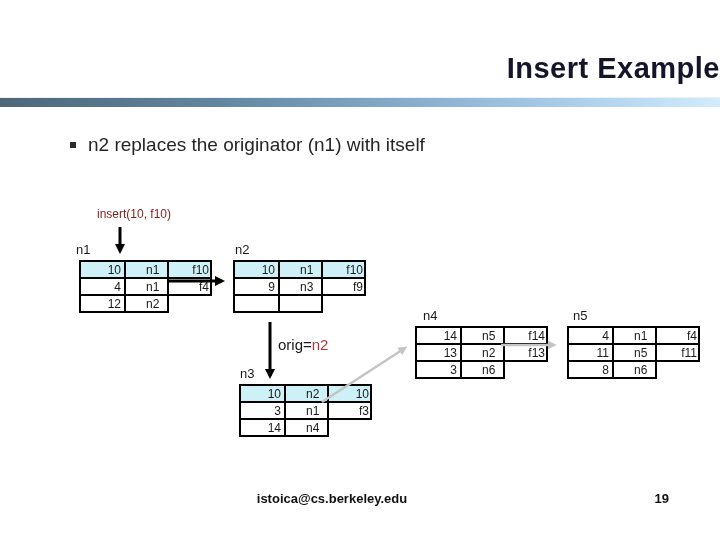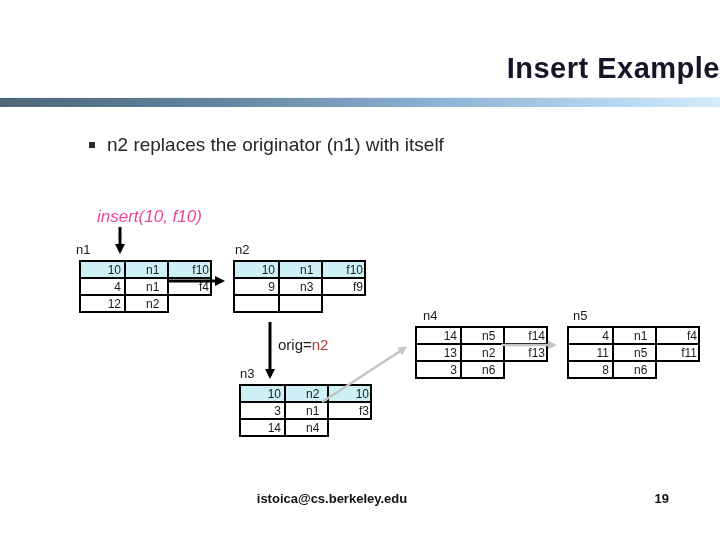--- a/index.html
+++ b/index.html
@@ -9,24 +9,24 @@
   }
   .title{
     position:absolute;top:52px;left:0;width:100%;text-align:right;
     font-size:29px;font-weight:bold;color:#15152a;letter-spacing:0.5px;
   }
   .rule{
     position:absolute;top:97px;left:0;width:720px;height:9px;
     background:linear-gradient(to right,#4d6778 0%,#62859f 30%,#8fb4d4 62%,#b5d6ef 85%,#d3ecfc 100%);
     border-top:1px solid #e8f2fa;
   }
-  .bullet-line{position:absolute;top:134px;left:89px;display:flex;align-items:center;}
+  .bullet-line{position:absolute;top:134px;left:70px;display:flex;align-items:center;}
   .bullet-sq{width:6px;height:6px;background:#2b2b2b;margin-right:12px;flex:0 0 auto;}
   .bullet-text{font-size:19px;color:#262626;white-space:nowrap;}
-  .insert-label{position:absolute;top:207px;left:97px;font-size:17px;color:#ec4899;font-style:italic;}
+  .insert-label{position:absolute;top:207px;left:97px;font-size:12px;color:#7f1d1d;}
   .orig-label{position:absolute;top:336px;left:278px;font-size:15px;color:#1a1a1a;}
   .orig-val{color:#b03a3a;}
   .node{position:absolute;}
   .node-label{position:absolute;top:-18px;left:0;font-size:13px;color:#1a1a1a;}
   table.ftable{border-collapse:collapse;}
   table.ftable td{
     border:2px solid #000;height:15px;font-size:12px;color:#1a1a1a;
     background:#ffffff;white-space:nowrap;padding-left:20px;
   }
   table.ftable tr.hl td{background:#cdf1f7;}

